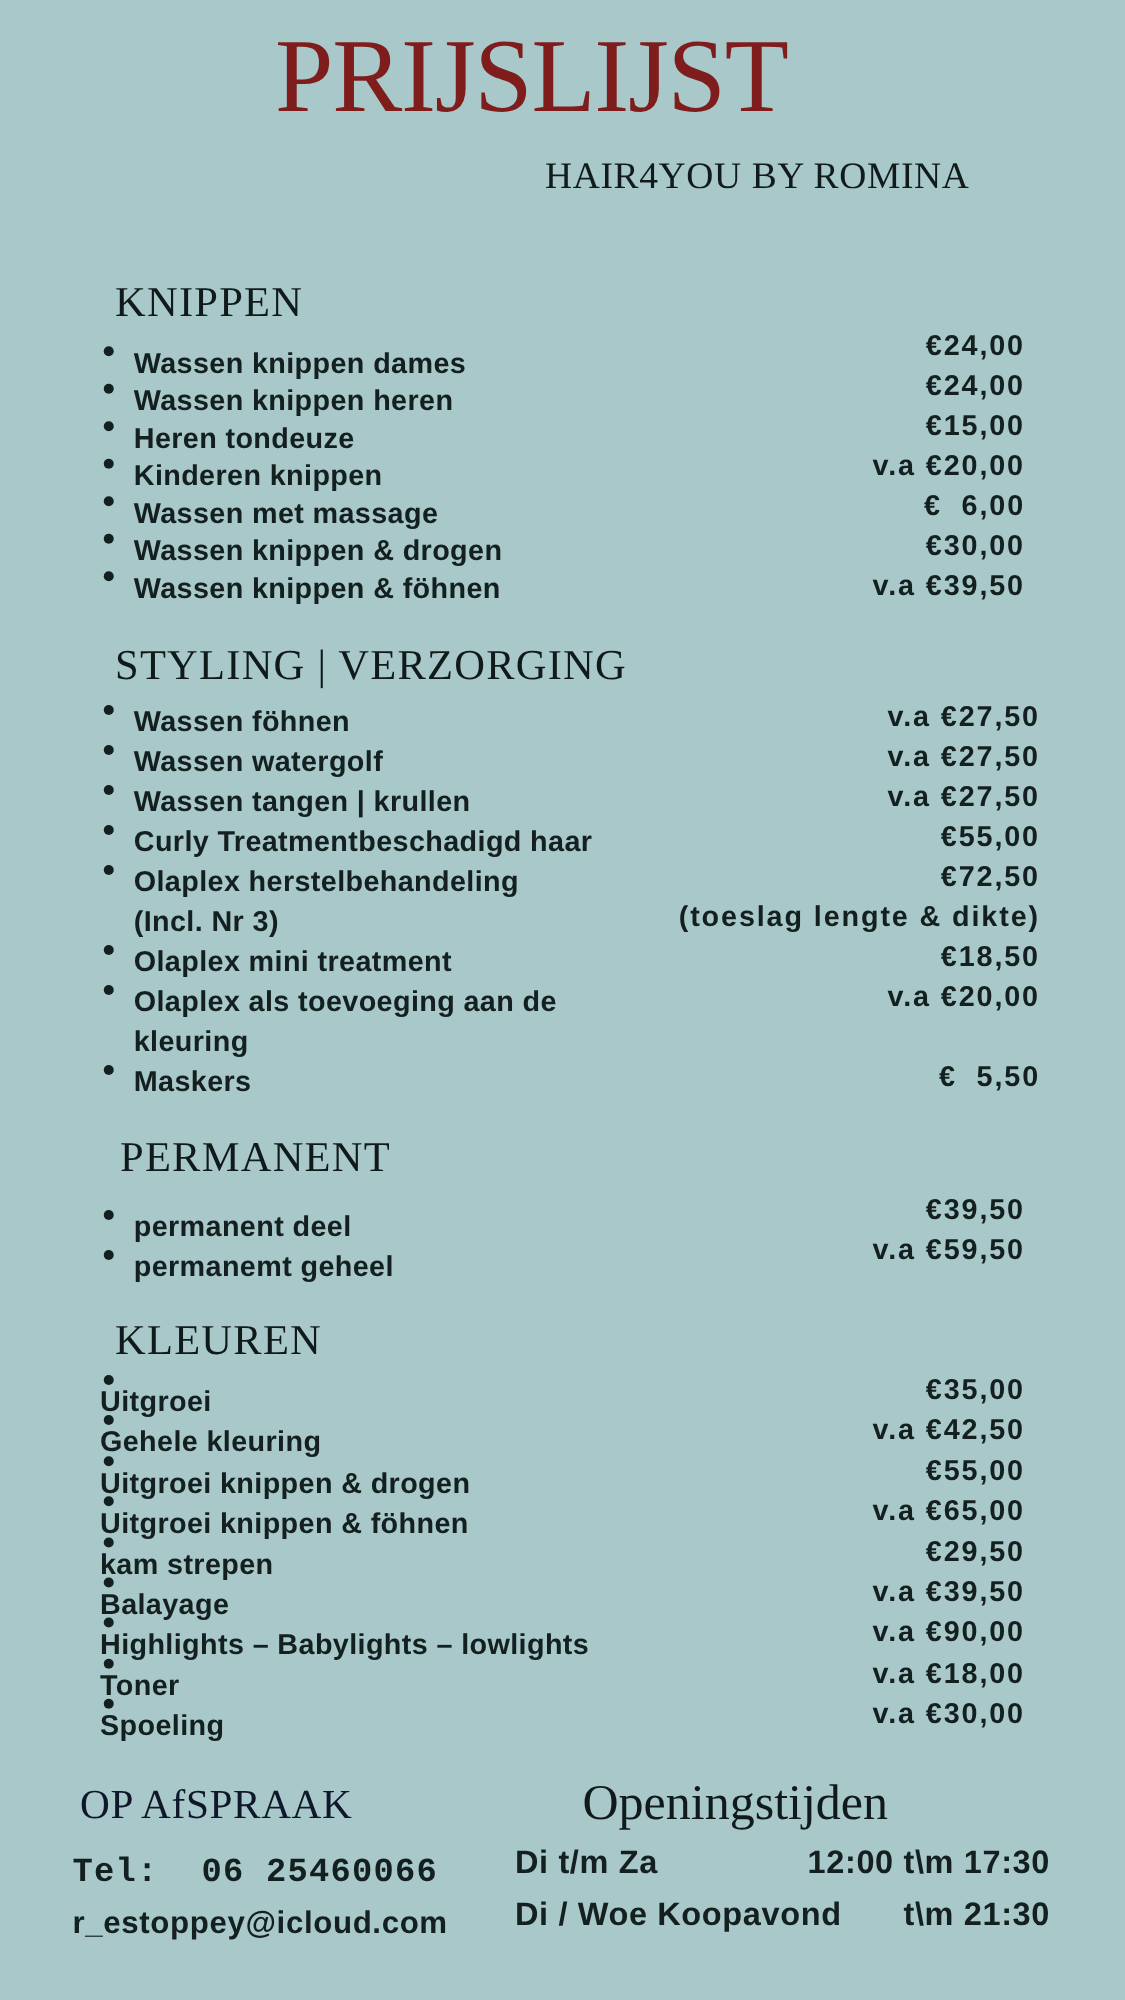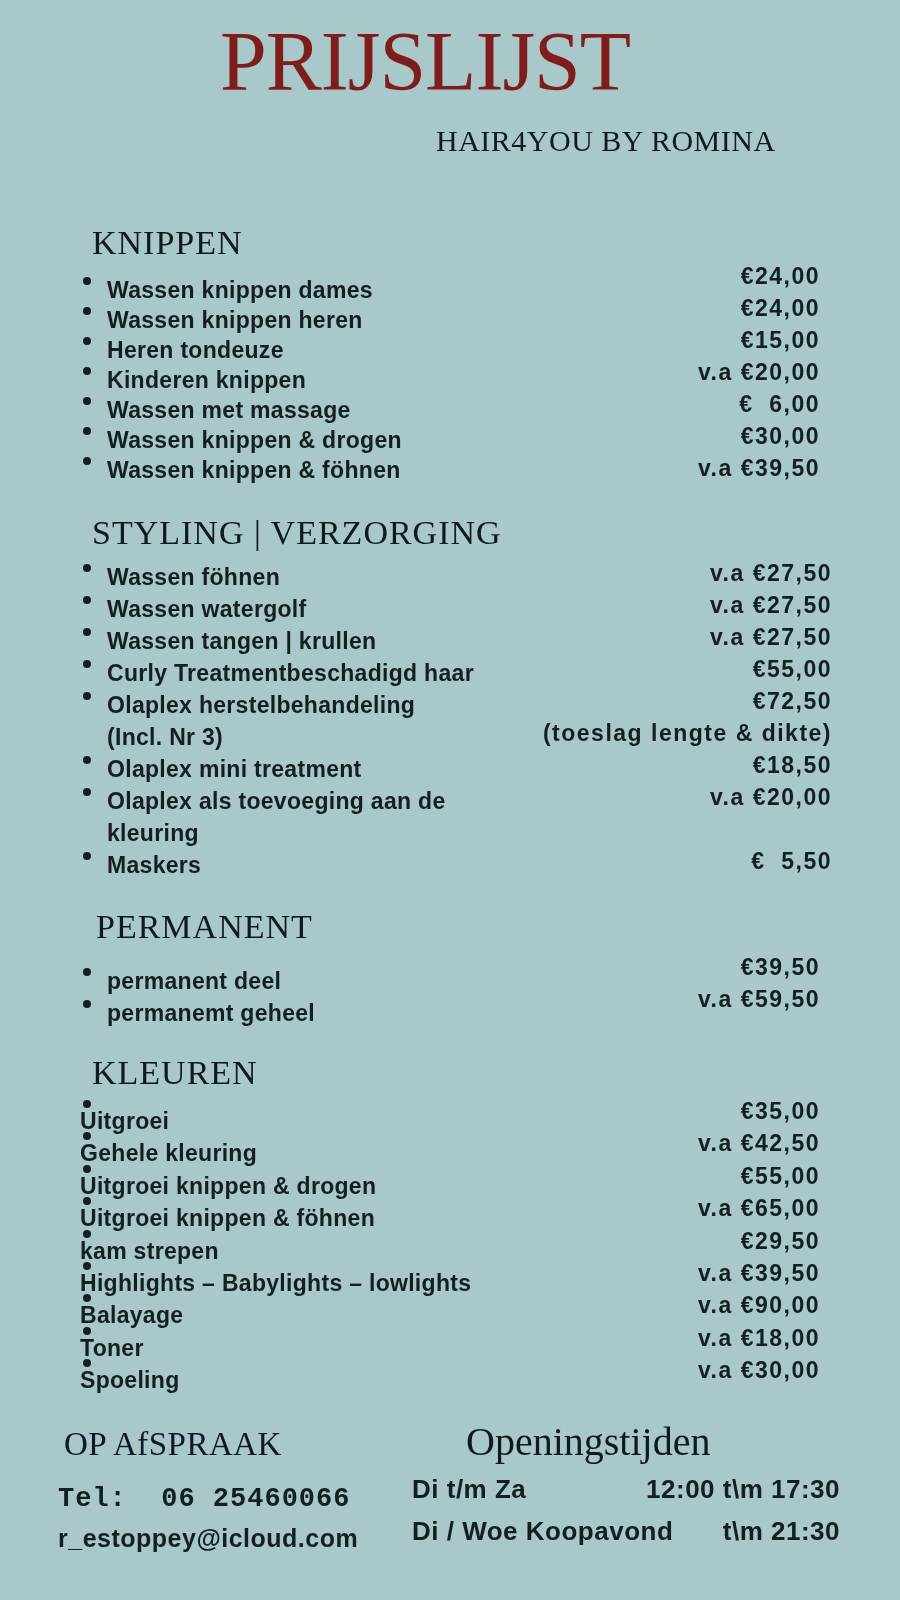--- a/index.html
+++ b/index.html
@@ -210,22 +210,22 @@
         </div>
       </div>
       <div class="section sec-kleuren">
         <h2 class="sec-title">KLEUREN</h2>
         <ul class="items">
           <li><span class="dot"></span><span>Uitgroei</span></li>
           <li><span class="dot"></span><span>Gehele kleuring</span></li>
           <li><span class="dot"></span><span>Uitgroei knippen &amp; drogen</span></li>
           <li><span class="dot"></span><span>Uitgroei knippen &amp; föhnen</span></li>
           <li><span class="dot"></span><span>kam strepen</span></li>
+          <li><span class="dot"></span><span>Balayage</span></li>
           <li><span class="dot"></span><span>Highlights – Babylights – lowlights</span></li>
-          <li><span class="dot"></span><span>Balayage</span></li>
           <li><span class="dot"></span><span>Toner</span></li>
           <li><span class="dot"></span><span>Spoeling</span></li>
         </ul>
         <div class="prices">
           <div>€35,00</div>
           <div>v.a €42,50</div>
           <div>€55,00</div>
           <div>v.a €65,00</div>
           <div>€29,50</div>
           <div>v.a €39,50</div>

